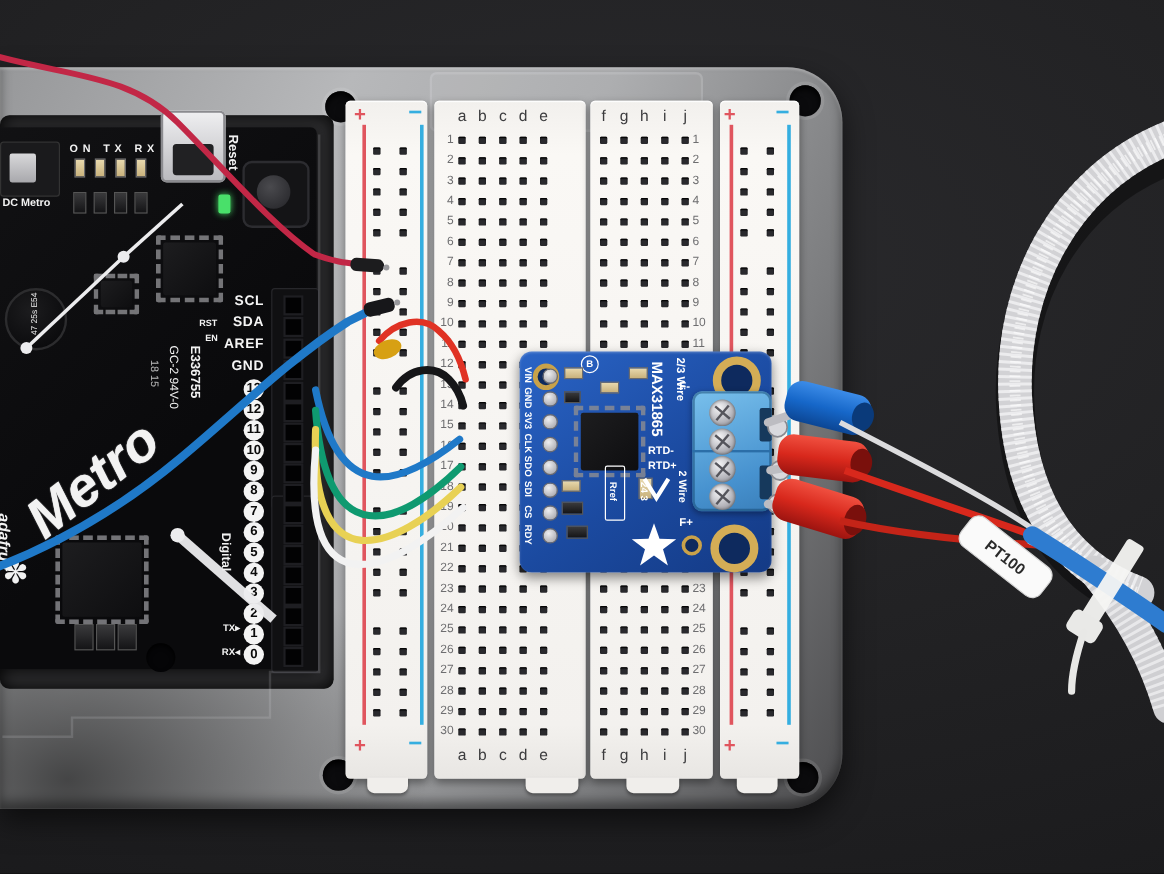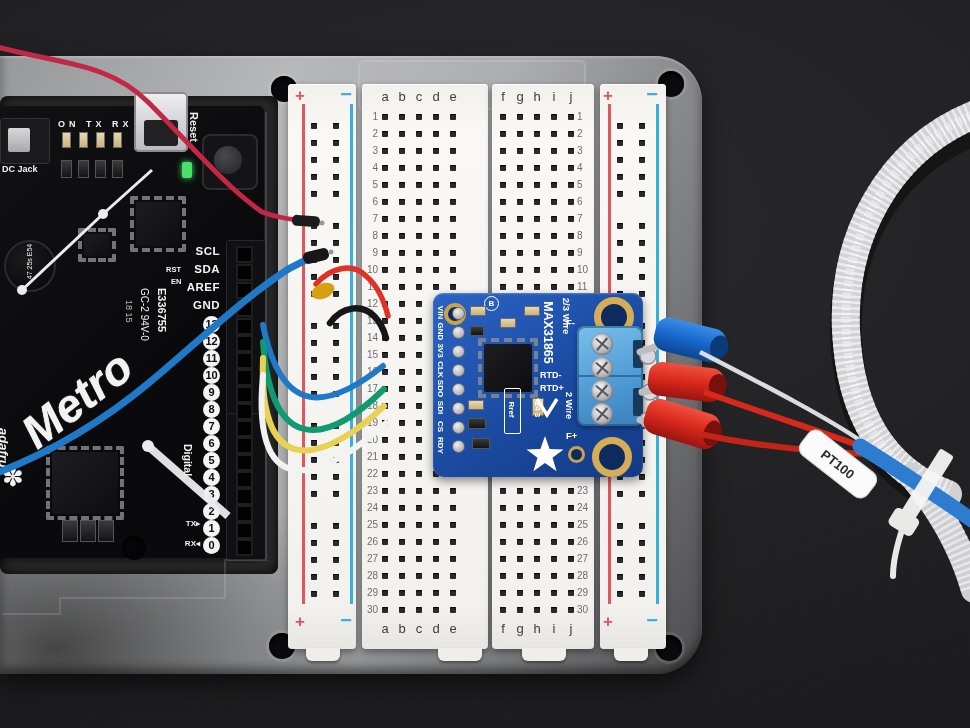--- a/index.html
+++ b/index.html
@@ -79,21 +79,21 @@
   <div class="abs smd" style="left:79px;top:132px;width:7px;height:14px;"></div>
   <div class="abs smd" style="left:96px;top:132px;width:7px;height:14px;"></div>
   <div class="abs smd" style="left:113px;top:132px;width:7px;height:14px;"></div>
   <div class="abs smd-dark" style="left:61px;top:160px;width:9px;height:16px;"></div>
   <div class="abs smd-dark" style="left:78px;top:160px;width:9px;height:16px;"></div>
   <div class="abs smd-dark" style="left:95px;top:160px;width:9px;height:16px;"></div>
   <div class="abs smd-dark" style="left:112px;top:160px;width:9px;height:16px;"></div>
   <div class="abs" style="left:182px;top:162px;width:10px;height:16px;background:#49e06a;box-shadow:0 0 6px #49e06a;border-radius:2px;"></div>
   <div class="abs" style="left:0px;top:118px;width:48px;height:44px;background:#1a1a1c;border:1px solid #333;border-radius:3px;"></div>
   <div class="abs" style="left:8px;top:128px;width:22px;height:24px;background:linear-gradient(#d8d8da,#a8a8ac);border-radius:2px;"></div>
-  <div class="abs wtxt" style="left:2px;top:164px;font-size:9px;font-weight:bold;">DC Jack</div>
+  <div class="abs wtxt" style="left:2px;top:164px;font-size:9px;font-weight:bold;">DC Metro</div>
   <div class="abs" style="left:4px;top:240px;width:48px;height:48px;border-radius:50%;background:radial-gradient(circle at 40% 35%,#1c1c1e,#060608);border:2px solid #2c2c2e;"></div>
   <div class="abs wtxt" style="left:6px;top:258px;width:46px;font-size:7px;text-align:center;transform:rotate(-90deg);">47 25s E54</div>
   <div class="abs chip" style="left:136px;top:202px;width:44px;height:44px;"></div>
   <div class="abs chip" style="left:52px;top:452px;width:66px;height:62px;"></div>
   <div class="abs chip" style="left:84px;top:234px;width:26px;height:22px;"></div>
   <div class="abs smd-dark" style="left:62px;top:520px;width:14px;height:20px;"></div>
   <div class="abs smd-dark" style="left:80px;top:520px;width:14px;height:20px;"></div>
   <div class="abs smd-dark" style="left:98px;top:520px;width:14px;height:20px;"></div>
   <div class="abs" style="left:122px;top:536px;width:24px;height:24px;border-radius:50%;background:#050507;box-shadow:inset 0 2px 4px #000;"></div>
   <div class="abs wtxt" style="left:8px;top:352px;width:190px;height:56px;font-size:46px;font-weight:bold;font-style:italic;transform:rotate(-38deg);text-shadow:0 0 1px #fff;">Metro</div>

